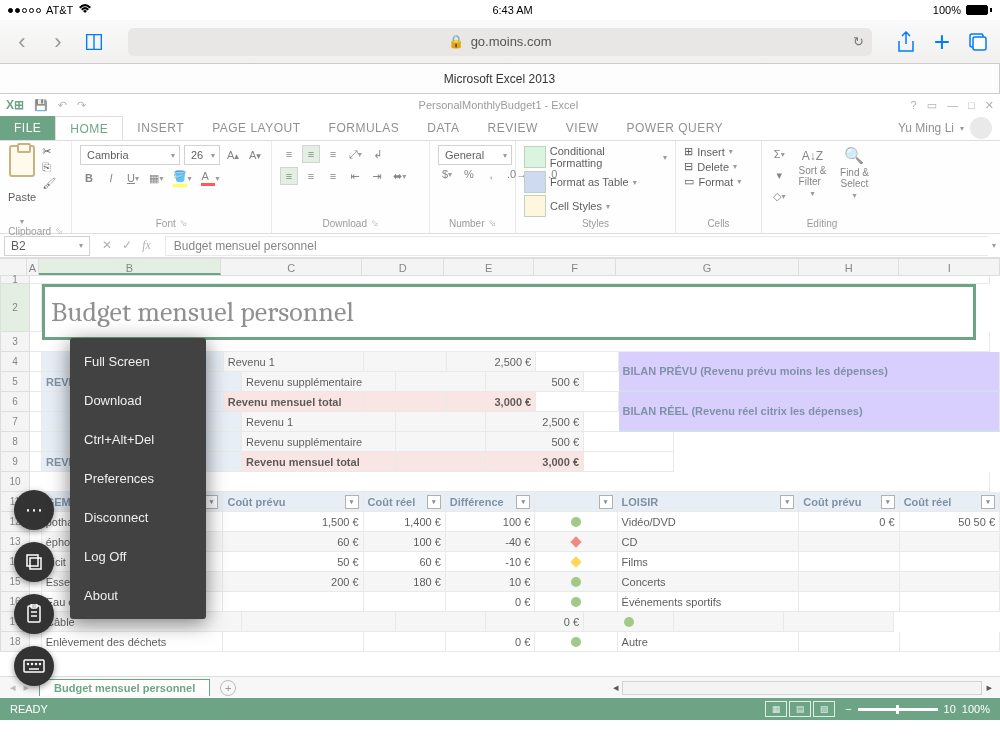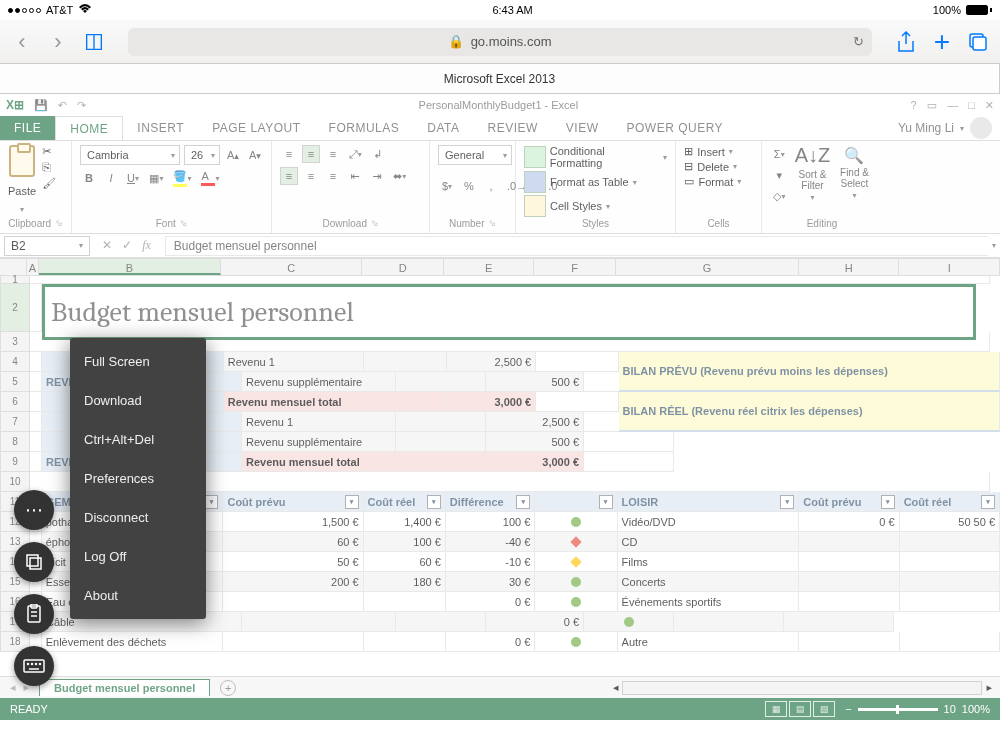--- a/index.html
+++ b/index.html
@@ -53,21 +53,21 @@
 .rgroup-label { text-align:center; color:#666; font-size:10px; padding-bottom:2px; display:flex; justify-content:center; gap:4px; }
 .rlaunch { font-size:9px; color:#888; }
 .rcontent { display:flex; gap:6px; align-items:flex-start; }
 .rcol { display:flex; flex-direction:column; gap:3px; }
 .rrow { display:flex; gap:4px; align-items:center; }
 .rbtn { min-width:18px; height:18px; border:1px solid transparent; display:flex; align-items:center; justify-content:center; font-size:11px; color:#444; padding:0 2px; }
 .rbtn.box { border:1px solid #bbb; background:#fff; }
 .rbtn.lg { width:36px; height:56px; flex-direction:column; font-size:10px; gap:2px; }
 .rselect { height:20px; border:1px solid #bbb; background:#fff; font-size:11px; display:flex; align-items:center; justify-content:space-between; padding:0 4px 0 6px; }
 .caret { font-size:8px; color:#666; }
-.paste-ico { display:flex; flex-direction:column; align-items:center; gap:8px; }
+.paste-ico { display:flex; flex-direction:column; align-items:center; gap:14px; }
 .clip-icon { width:26px; height:32px; border:2px solid #b08b3d; border-radius:3px; background:#fff8e0; position:relative; }
 .clip-icon::before { content:''; position:absolute; top:-4px; left:6px; width:10px; height:6px; border:2px solid #b08b3d; border-radius:2px; background:#fff8e0; }
 .uline-a { text-decoration:underline; }
 .huebox { width:14px; height:3px; margin-top:1px; }
 .green-ico { width:22px; height:22px; background:#c6efce; border:1px solid #9bbb9b; }
 
 
 .formula-bar { height:24px; border-bottom:1px solid #ccc; display:flex; align-items:center; font-size:12px; }
 .namebox { width:86px; height:20px; border:1px solid #bbb; margin:0 4px; padding:0 6px; display:flex; align-items:center; justify-content:space-between; }
 .fx-btns { display:flex; gap:10px; padding:0 8px; color:#888; }
@@ -86,21 +86,21 @@
 .cells { position:absolute; left:30px; top:18px; right:0; }
 
 .big-title { height:56px; border:3px solid #217346; display:flex; align-items:center; padding:0 6px; font-size:28px; color:#555; font-family:Cambria,serif; }
 .trow { display:flex; height:20px; font-size:11px; }
 .tc { border-right:1px solid #ddd; border-bottom:1px solid #ddd; padding:0 4px; display:flex; align-items:center; overflow:hidden; }
 .tc.right { justify-content:flex-end; }
 .tc.hdr { background:#dbe5f1; font-weight:bold; color:#3b5875; }
 .tc.lbl { background:#dbe5f1; color:#3b5875; font-weight:bold; }
 .tc.cat { background:#f2f2f2; }
 .tc.tot { background:#f8d7d7; font-weight:bold; }
-.tc.bilan { background:#fef9c3; font-weight:bold; color:#3b5875; }
+.tc.bilan { background:#c4b5fd; font-weight:bold; color:#3b5875; }
 .filter-btn { width:14px; height:14px; border:1px solid #888; background:#fff; display:inline-flex; align-items:center; justify-content:center; font-size:7px; margin-left:auto; }
 .ind { width:10px; height:10px; border-radius:50%; margin:0 auto; }
 .ind.g { background:#70ad47; }
 .ind.y { background:#ffc000; transform:rotate(45deg); border-radius:0; width:8px; height:8px; }
 .ind.r { background:#e74c3c; transform:rotate(45deg); border-radius:0; width:8px; height:8px; }
 
 
 .sheet-bar { height:22px; background:#f3f3f3; border-top:1px solid #ccc; display:flex; align-items:center; font-size:11px; }
 .sheet-nav { display:flex; gap:8px; padding:0 10px; color:#999; }
 .sheet-tab { border:1px solid #217346; border-bottom:none; background:#fff; padding:2px 14px; color:#217346; font-weight:bold; }
@@ -305,21 +305,21 @@
           <span class="rbtn">⬌<span class="caret">▾</span></span>
         </div>
       </div>
       <div class="rgroup-label">
           <span>Download</span>
           <span class="rlaunch">⬂</span>
         </div>
     </div>
 
     <div class="rgroup" style="width:86px">
-      <div class="rcontent rcol" style="gap:12px">
+      <div class="rcontent rcol" style="gap:0">
         <div class="rselect" style="width:74px">
             <span>General</span>
             <span class="caret">▾</span>
           </div>
         <div class="rrow">
           <span class="rbtn">$<span class="caret">▾</span></span>
           <span class="rbtn">%</span>
           <span class="rbtn">,</span>
           <span class="rbtn">.0→</span>
           <span class="rbtn">←.0</span>
@@ -378,22 +378,22 @@
     </div>
 
     <div class="rgroup" style="width:120px;border-right:none">
       <div class="rcontent">
         <div class="rcol">
           <span class="rbtn">Σ<span class="caret">▾</span></span>
           <span class="rbtn">▾</span>
           <span class="rbtn">◇<span class="caret">▾</span></span>
         </div>
         <div class="rbtn lg">
-            <span style="font-size:20px">A↓Z</span>
-            <span style="white-space:pre;text-align:center">Sort &amp;
+            <span style="font-size:12px">A↓Z</span>
+            <span style="white-space:pre;text-align:left">Sort &amp;
 Filter</span>
             <span class="caret">▾</span>
           </div>
         <div class="rbtn lg">
             <span style="font-size:16px">🔍</span>
             <span style="white-space:pre;text-align:center">Find &amp;
 Select</span>
             <span class="caret">▾</span>
           </div>
       </div>
@@ -564,21 +564,21 @@
           </div>
           <div class="tc " style="width: 200px;">Films</div>
           <div class="tc  right" style="width: 110px;"></div>
           <div class="tc  right" style="width: 110px;"></div>
         </div>
         <div class="trow" style="height: 20px;">
           <div class="tc " style="width: 12px;"></div>
           <div class="tc cat" style="width: 200px;">Essence</div>
           <div class="tc cat right" style="width: 154px;">200 €</div>
           <div class="tc cat right" style="width: 90px;">180 €</div>
-          <div class="tc cat right" style="width: 98px;">30 €</div>
+          <div class="tc cat right" style="width: 98px;">10 €</div>
           <div class="tc cat" style="width: 90px; justify-content: center;">
             <div class="ind g"></div>
           </div>
           <div class="tc cat" style="width: 200px;">Concerts</div>
           <div class="tc cat right" style="width: 110px;"></div>
           <div class="tc cat right" style="width: 110px;"></div>
         </div>
         <div class="trow" style="height: 20px;">
           <div class="tc " style="width: 12px;"></div>
           <div class="tc " style="width: 200px;">Eau et é</div>

